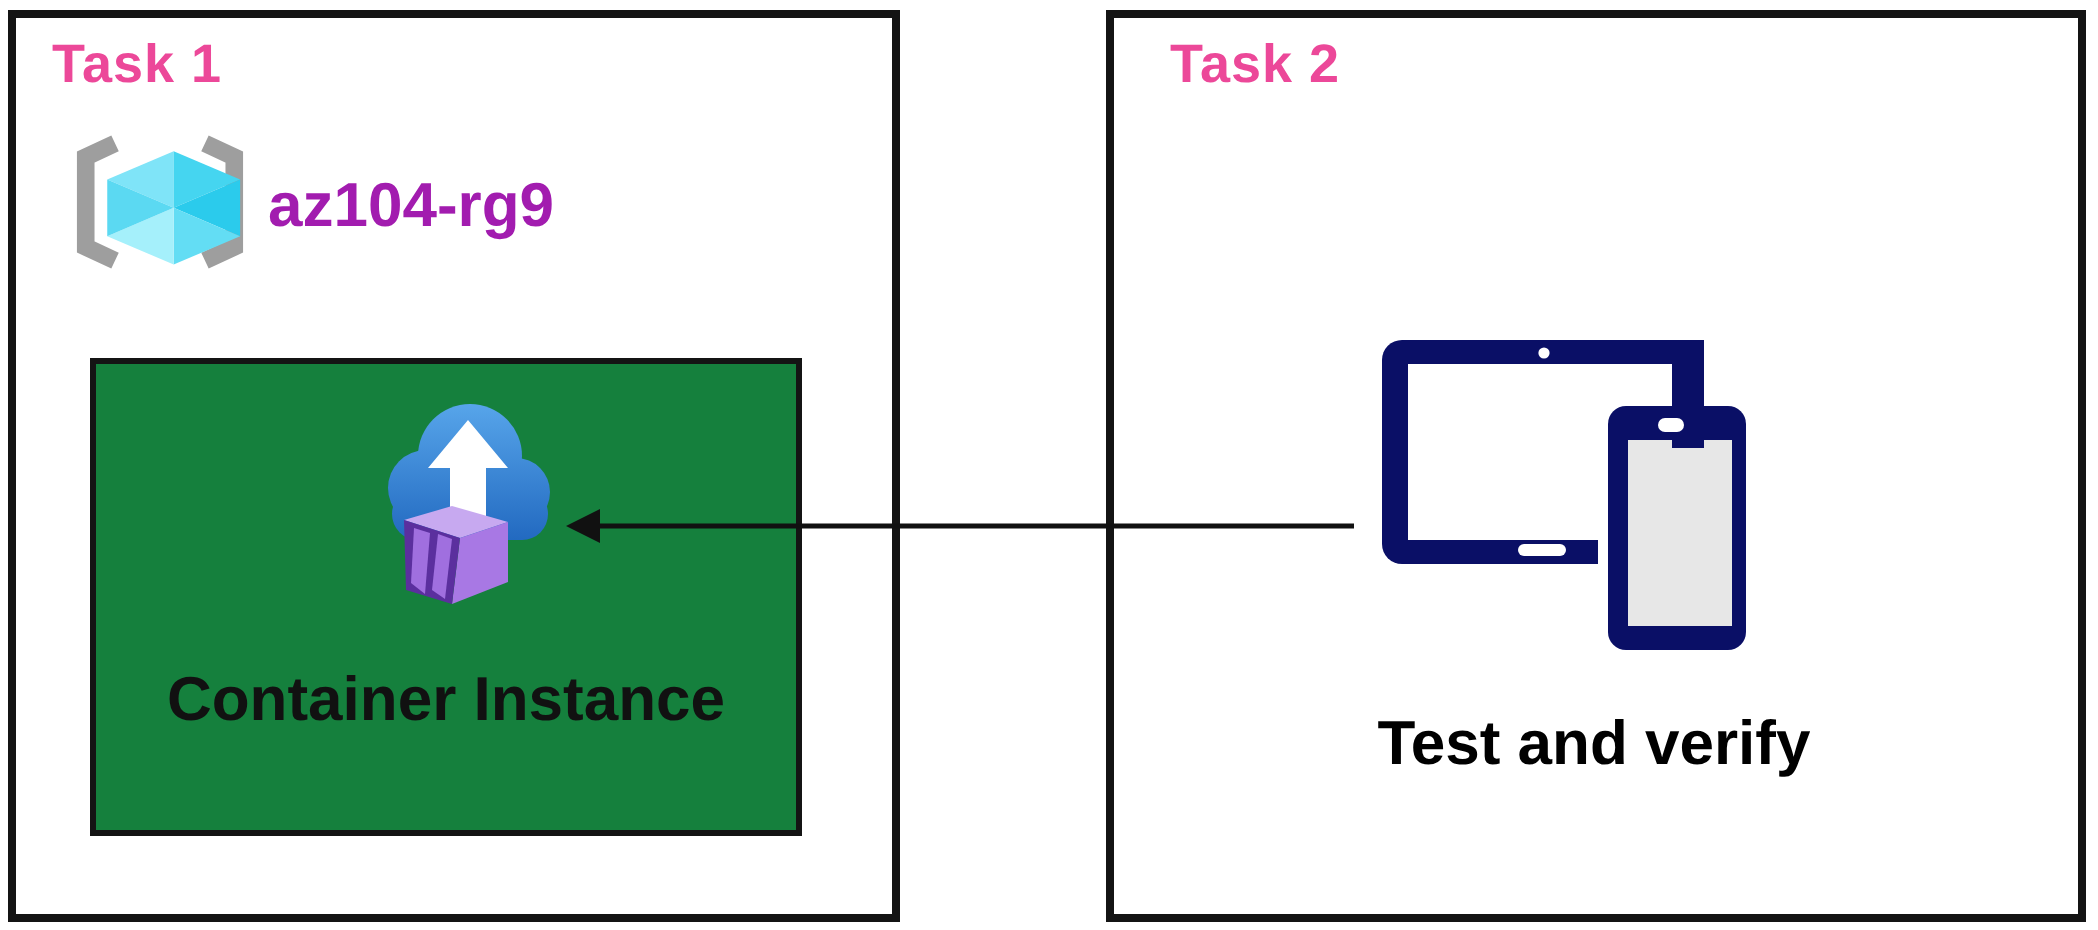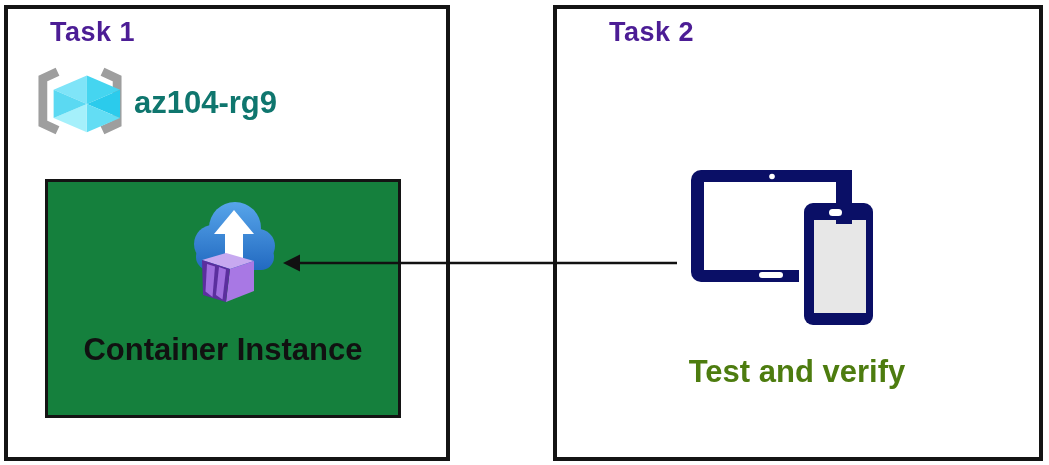--- a/index.html
+++ b/index.html
@@ -19,34 +19,33 @@
     background: #ffffff;
     border: 4px solid #141414;
   }
   .task-box.t1 { left: 4px;   width: 446px; }
   .task-box.t2 { left: 553px; width: 490px; padding-left: 10px; }
   .task-title {
     position: absolute;
     top: 8px;
     font-size: 27px;
     font-weight: bold;
-    color: #4c1d95;
+    color: #ec4899;
     letter-spacing: 0.5px;
-    margin-left: 24px;
   }
   .t1 .task-title { left: 18px; }
   .t2 .task-title { left: 28px; }
   .rg-icon { position: absolute; left: 29px; top: 57px; }
   .rg-label {
     position: absolute;
     left: 126px;
     top: 76px;
     font-size: 31px;
     font-weight: bold;
-    color: #0f766e;
+    color: #a21caf;
   }
   .ci-box {
     position: absolute;
     left: 37px;
     top: 170px;
     width: 356px;
     height: 239px;
     background: #15803d;
     border: 3px solid #141414;
   }
@@ -63,21 +62,21 @@
   }
   .devices-icon { position: absolute; left: 123px; top: 158px; }
   .t2-label {
     position: absolute;
     left: 40px;
     top: 345px;
     width: 400px;
     text-align: center;
     font-size: 31px;
     font-weight: bold;
-    color: #4d7c0f;
+    color: #000000;
   }
   .connector { position: absolute; left: 281px; top: 250px; }
 </style>
 </head>
 <body>
 
 <div class="stage">
 
   <div class="task-box t1">
     <div class="task-title">Task 1</div>

